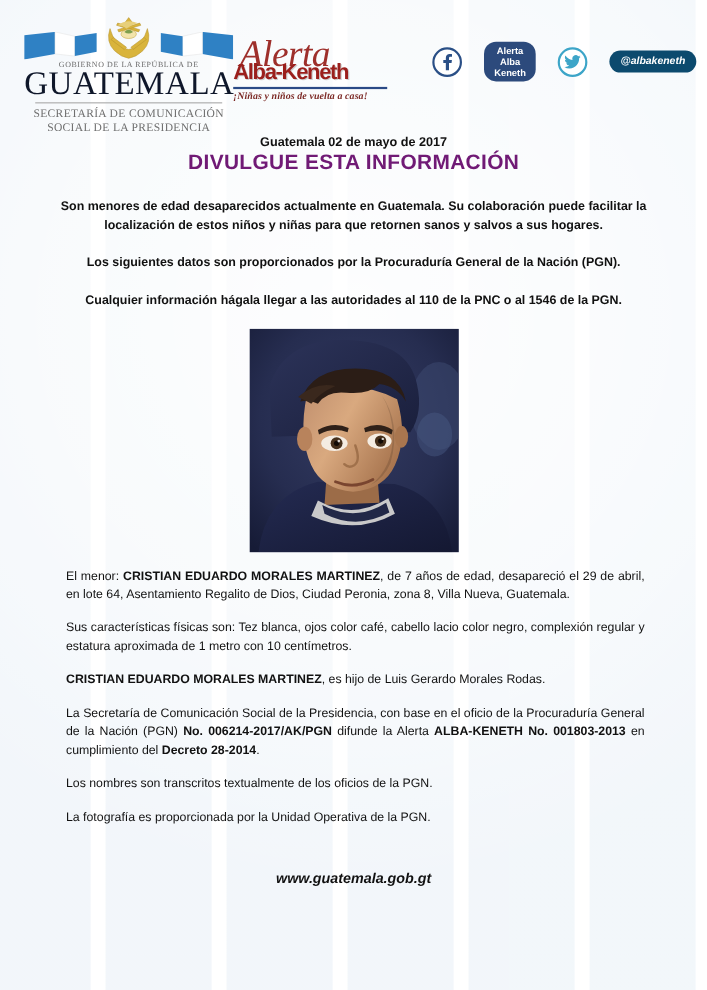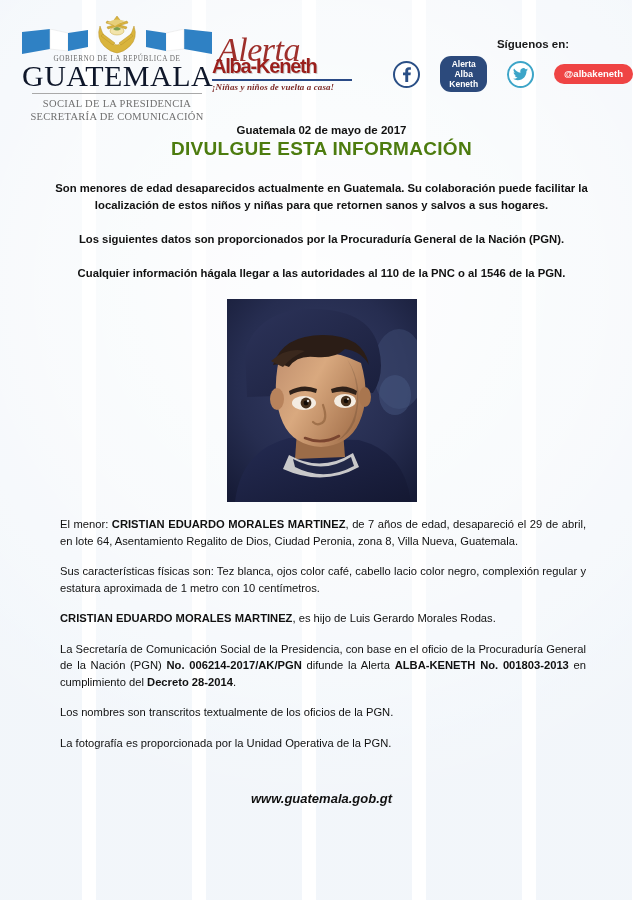--- a/index.html
+++ b/index.html
@@ -192,21 +192,21 @@
     border-radius: 11px;
     color: #ffffff;
     font-size: 8.5px;
     font-weight: bold;
     line-height: 10px;
     padding: 3px 9px;
     white-space: pre-line;
     text-align: center;
   }
   .pill.fb { background: #2c4a7c; }
-  .pill.tw { background: #ef4444; font-size: 9.5px; padding: 5px 10px; }
+  .pill.tw { background: #0c4a6e; font-size: 9.5px; padding: 5px 10px; font-style: italic; }
 
   
   .doc-date {
     text-align: center;
     font-size: 11.5px;
     font-weight: bold;
     color: #111;
     margin-top: 6px;
   }
   .urgente {
@@ -214,21 +214,21 @@
     font-size: 19px;
     font-weight: bold;
     color: #111;
     margin-top: 12px;
     letter-spacing: 0.3px;
   }
   .divulgue {
     text-align: center;
     font-size: 19px;
     font-weight: bold;
-    color: #4d7c0f;
+    color: #701a75;
     margin-top: 2px;
     letter-spacing: 0.3px;
   }
 
   
   .intro {
     margin: 20px 38px 0 38px;
     font-size: 11.3px;
     font-weight: bold;
     line-height: 17px;
@@ -314,33 +314,32 @@
         </svg>
         <svg class="ribbon-right" viewBox="0 0 66 25">
           <path d="M66 3 L38 0 L38 20 L66 25 Z" fill="#2f81c4"></path>
           <path d="M38 0 L20 4 L20 22 L38 20 Z" fill="#ffffff" stroke="#e3e3e3" stroke-width="0.5"></path>
           <path d="M20 4 L0 1 L0 18 L20 22 Z" fill="#2f81c4"></path>
         </svg>
       </div>
       <div class="gov-sub">Gobierno de la República de</div>
       <div class="gov-title">GUATEMALA</div>
       <div class="gov-rule"></div>
+      <div class="gov-dept">Secretaría de Comunicación</div>
       <div class="gov-dept">Social de la Presidencia</div>
-      <div class="gov-dept">Secretaría de Comunicación</div>
     </div>
 
     <div class="ak-logo">
       <div class="ak-alerta">Alerta</div>
       <div class="ak-name">Alba-Keneth</div>
       <div class="ak-rule"></div>
       <div class="ak-tag">¡Niñas y niños de vuelta a casa!</div>
     </div>
 
     <div class="social">
-      <div class="social-title">Síguenos en:</div>
       <div class="social-row">
         <span class="circ-icon fb">
           <svg width="13" height="15" viewBox="0 0 13 15">
               <path d="M8.2 15V8.2h2.3l.35-2.6H8.2V3.9c0-.75.2-1.27 1.3-1.27h1.4V.3C10.65.25 9.8.17 8.8.17 6.7.17 5.3 1.45 5.3 3.8v1.8H3v2.6h2.3V15z" fill="#2a4f86"></path>
             </svg>
         </span>
         <span class="pill fb">Alerta Alba
 Keneth</span>
         <span class="circ-icon tw">
           <svg width="15" height="13" viewBox="0 0 15 13">

